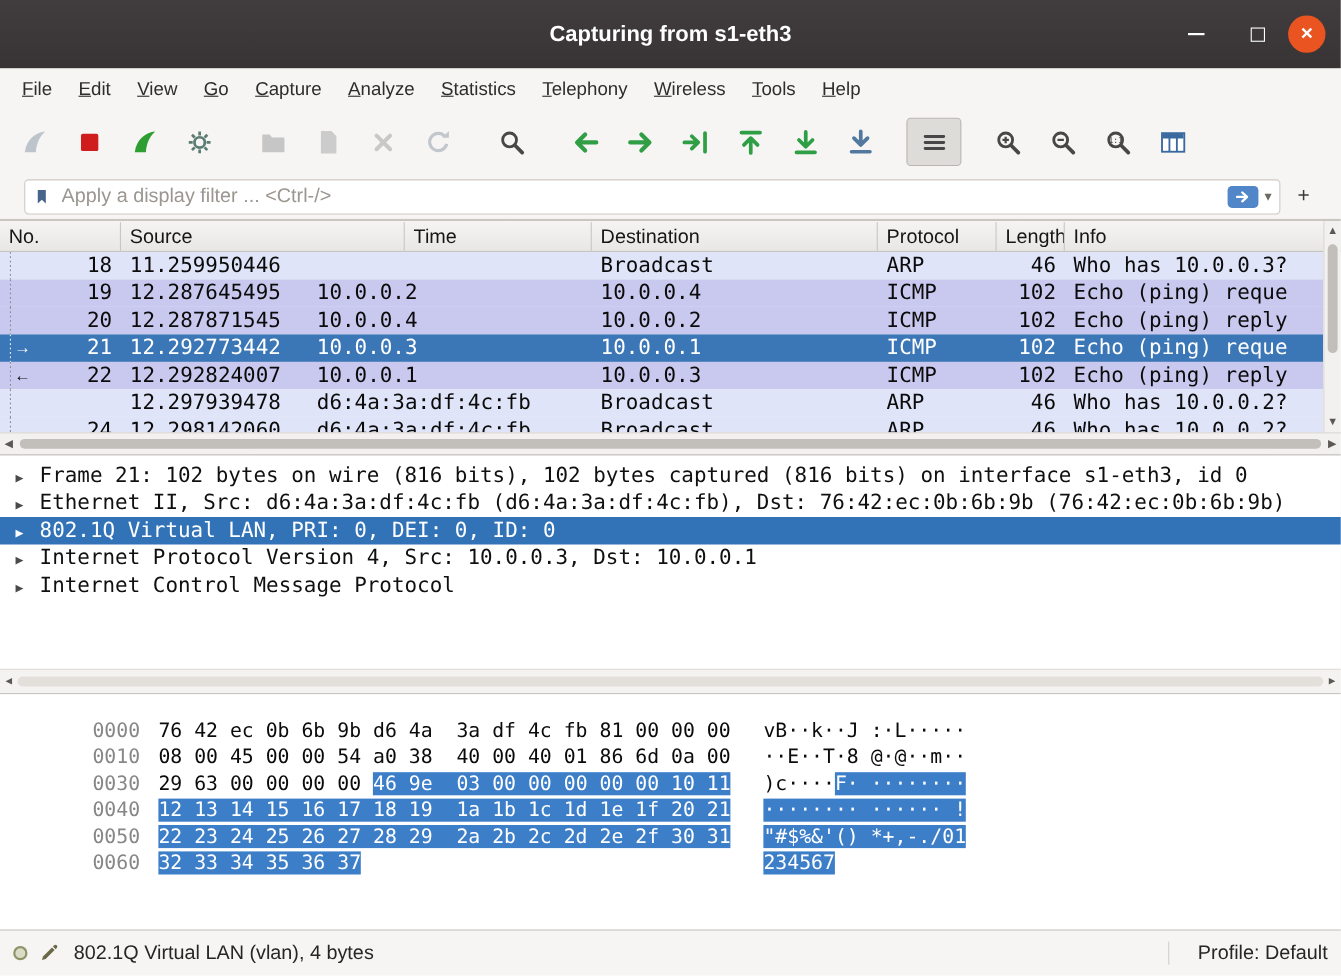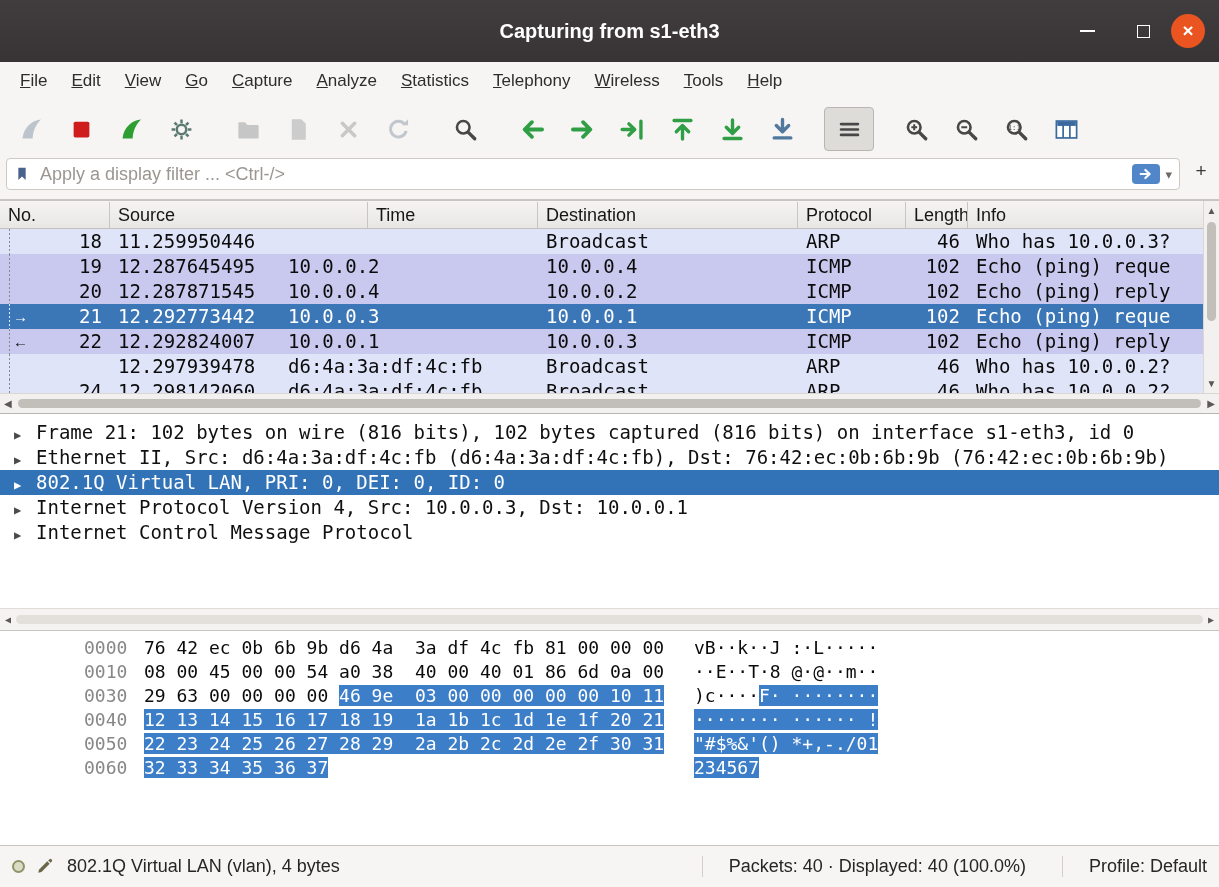--- a/index.html
+++ b/index.html
@@ -28,21 +28,21 @@
 
   
   .toolbar{height:58px;display:flex;align-items:center;padding-left:6px;background:#f6f5f4;}
   .tb-btn{width:50px;height:44px;display:flex;align-items:center;justify-content:center;border-radius:4px;}
   .tb-btn svg{width:27px;height:27px;display:block;}
   .tb-btn.disabled{opacity:.6;}
   .tb-btn.active{background:#dedcd9;border:1px solid #b9b6b2;}
   .tb-sep{width:17px;height:100%;}
 
   
-  .filterbar{height:42px;display:flex;align-items:flex-start;padding:0 6px;background:#f6f5f4;
+  .filterbar{height:42px;display:flex;align-items:center;padding:0 22px;background:#f6f5f4;
     border-bottom:1px solid #cbc7c3;}
   .filter-box{flex:1;height:32px;background:#fff;border:1px solid #cfc9c3;border-radius:4px;
     display:flex;align-items:center;padding:0 7px;}
   .bookmark{width:18px;height:20px;color:#48648c;margin-right:6px;}
   .bookmark svg{width:16px;height:20px;display:block;}
   .filter-input{flex:1;border:none;outline:none;font-size:18px;color:#333;background:transparent;
     font-family:"Liberation Sans",sans-serif;}
   .filter-input::placeholder{color:#9b9690;opacity:1;}
   .apply{width:28px;height:20px;background:#5187c9;border-radius:4px;display:flex;align-items:center;
     justify-content:center;}
@@ -89,21 +89,21 @@
   .det-line .tri{display:inline-block;width:22px;font-size:12px;color:#4a4a4a;}
   .det-line.selected{background:#3273b8;color:#ffffff;}
   .det-line.selected .tri{color:#ffffff;}
   .det-hscroll{position:absolute;bottom:0;left:0;right:0;height:22px;background:#f4f3f1;
     border-top:1px solid #e0ddd9;display:flex;align-items:center;padding:0 5px;}
   .htrack2{flex:1;height:100%;position:relative;}
   .hthumb2{position:absolute;left:5px;right:5px;top:6px;height:9px;background:#e3e0dc;border-radius:5px;}
 
   
   .hexpane{height:215px;background:#fff;border-top:1px solid #c8c5c1;
-    font-family:"DejaVu Sans Mono",monospace;font-size:18px;padding-top:5px;color:#0b0b0b;}
+    font-family:"DejaVu Sans Mono",monospace;font-size:18px;padding-top:22px;color:#0b0b0b;}
   .hex-row{height:24px;line-height:24px;white-space:pre;}
   .hex-offset{display:inline-block;margin-left:84px;width:46px;color:#878787;}
   .hex-bytes{display:inline-block;margin-left:14px;width:550px;white-space:pre;}
   .hex-ascii{display:inline-block;white-space:pre;}
   .hl{background:#3d7ec9;color:#ffffff;}
 
   
   .statusbar{height:42px;display:flex;align-items:center;background:#f6f5f4;
     border-top:1px solid #c8c5c1;font-size:18px;color:#262626;padding:0 12px;}
   .expert-dot{width:13px;height:13px;border-radius:50%;background:#d9ddc6;border:2px solid #8e9468;margin-right:10px;flex:none;}
@@ -410,17 +410,16 @@
 
   <div class="statusbar">
     <span class="expert-dot"></span>
     <span class="pencil">
       <svg viewBox="0 0 24 24">
           <path d="M4 20 L5.2 15.8 L15.5 5.5 L18.5 8.5 L8.2 18.8 Z" fill="currentColor"></path>
           <path d="M16.6 4.4 L19.6 7.4 L21 6 A2.1 2.1 0 0 0 18 3 Z" fill="currentColor"></path>
         </svg>
     </span>
     <span class="sb-field">802.1Q Virtual LAN (vlan), 4 bytes</span>
-    <span class="sb-packets">Packets: 40 · Displayed: 40 (100.0%)</span>
     <span class="sb-profile">Profile: Default</span>
   </div>
 
 </div>
 
 </body></html>

